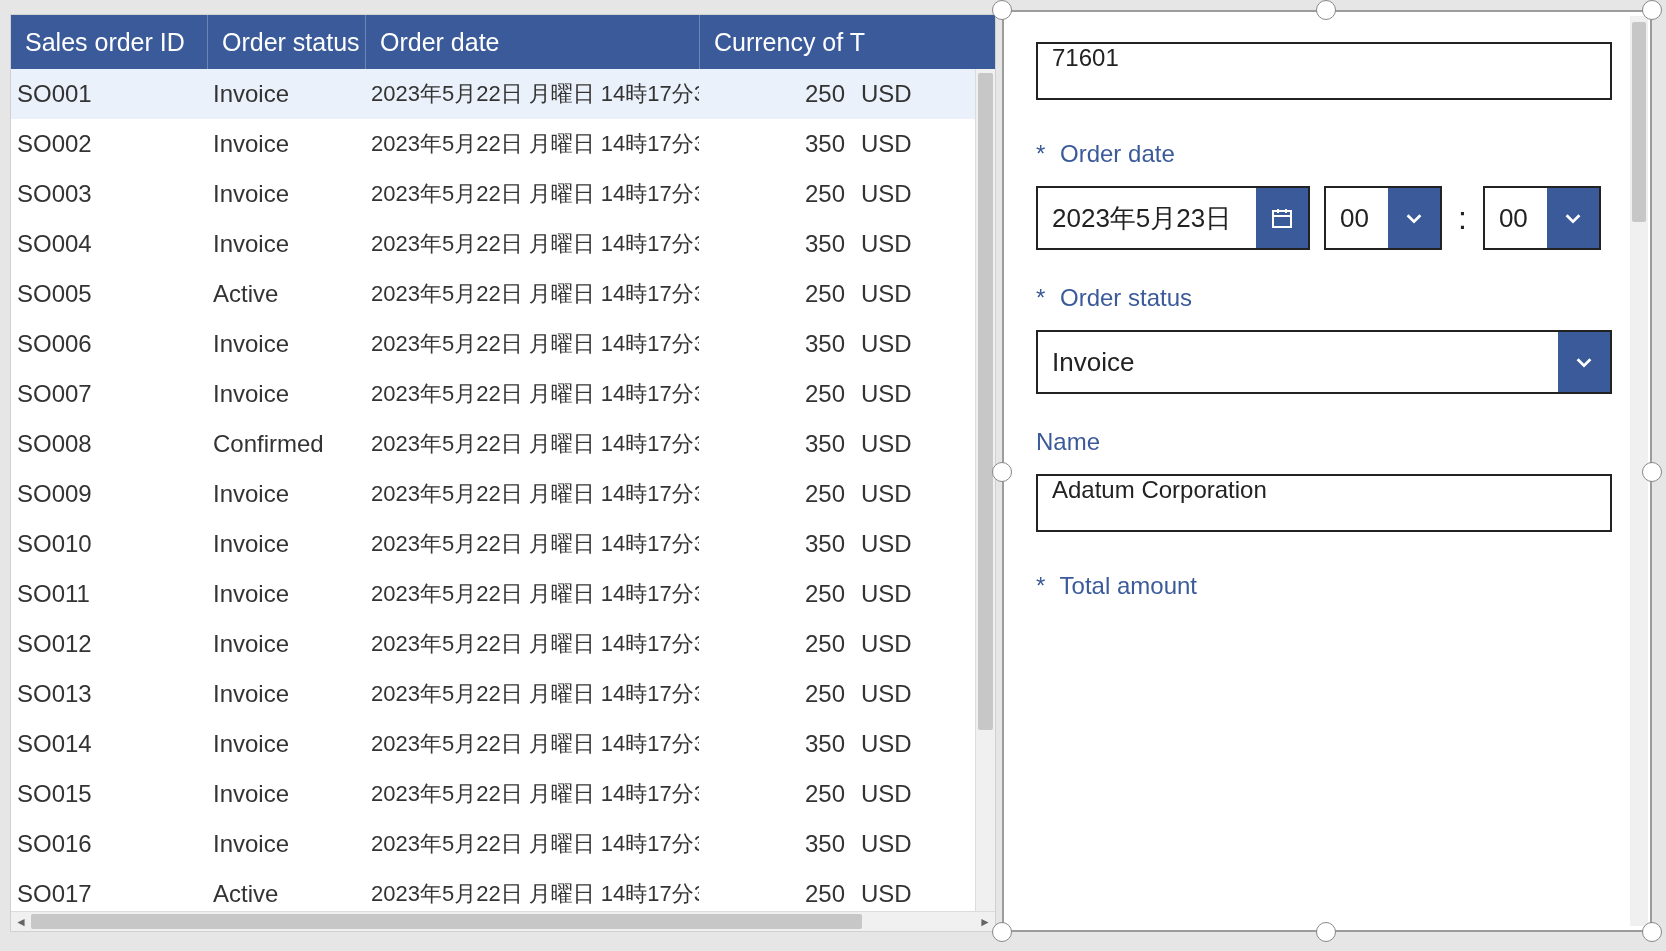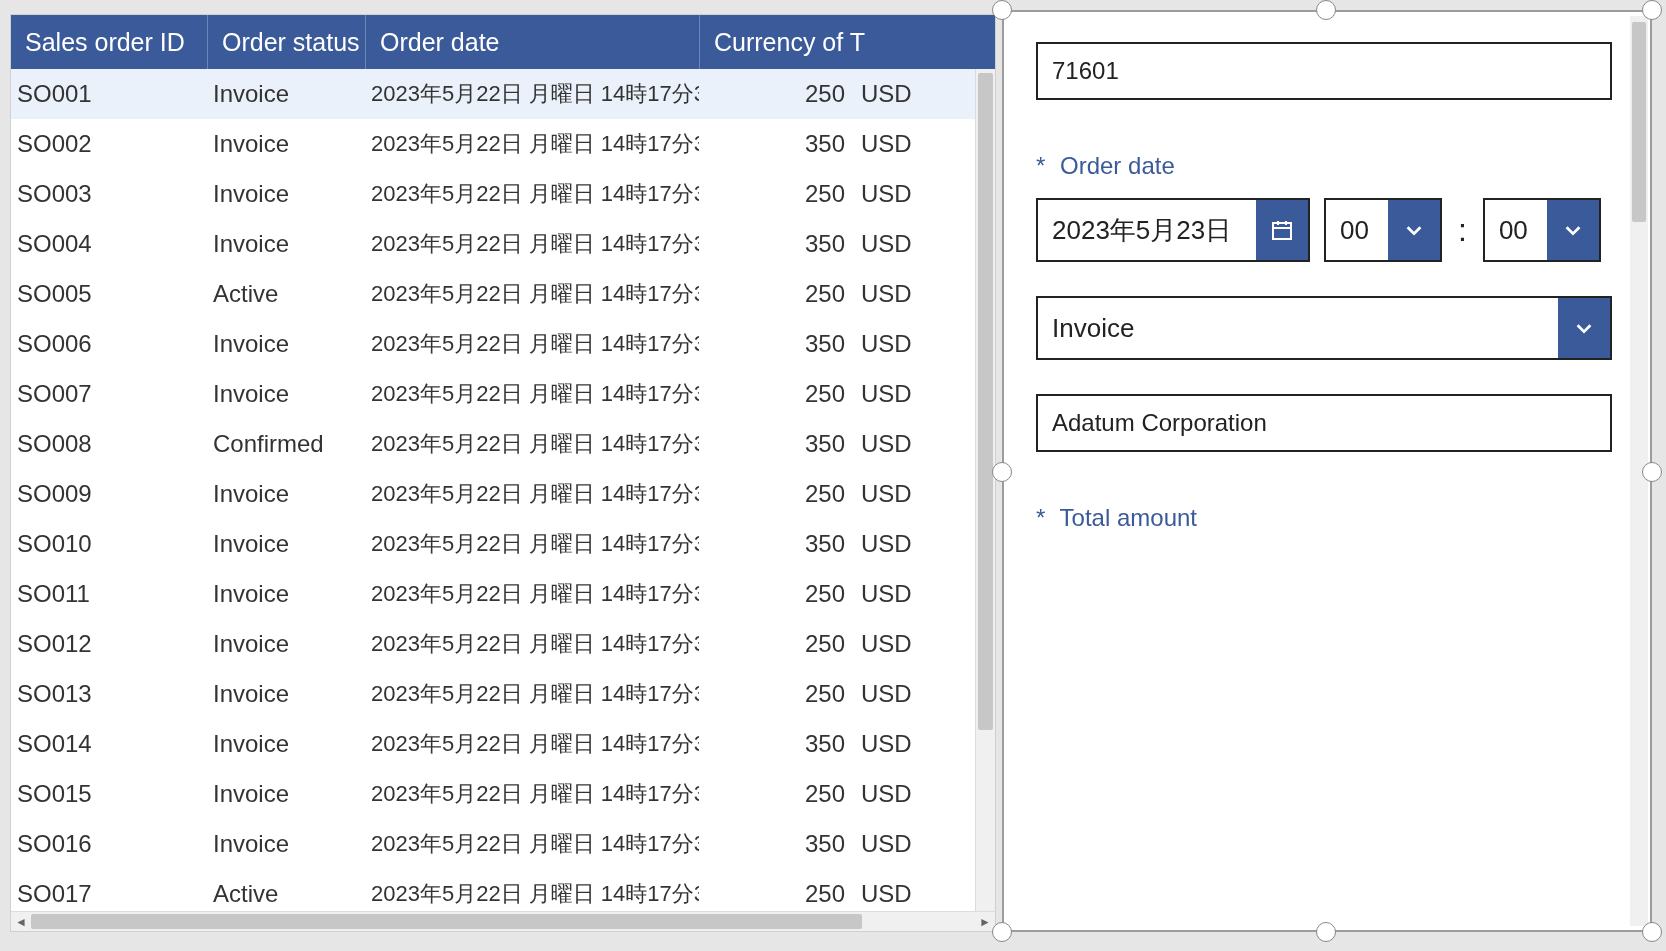--- a/index.html
+++ b/index.html
@@ -140,23 +140,23 @@
   .field-label .req { margin-right: 8px; }
 
   .text-input {
     width: 576px;
     height: 58px;
     border: 2px solid #222;
     padding: 0 14px;
     font-size: 24px;
     color: #222;
     display: flex;
-    align-items: center;
+    align-items: flex-start;
     background: #fff;
-    margin-bottom: 52px;
+    margin-bottom: 40px;
   }
 
   .date-row {
     display: flex; align-items: center; gap: 14px;
     margin-bottom: 34px;
   }
   .date-box {
     display: flex;
     border: 2.5px solid #222;
     height: 64px;
@@ -388,29 +388,34 @@
         <div class="date-box num-box">
           <div class="date-val">00</div>
           <div class="icon-btn">
             <svg width="22" height="22" viewBox="0 0 24 24" fill="none" stroke="#fff" stroke-width="3">
               <polyline points="5 9 12 16 19 9"></polyline>
             </svg>
           </div>
         </div>
       </div>
 
+      <div class="field-label">
+        <span class="req">*</span>
+        <span>Order status</span>
+      </div>
       <div class="select-box">
         <div class="select-val">Invoice</div>
         <div class="icon-btn">
           <svg width="22" height="22" viewBox="0 0 24 24" fill="none" stroke="#fff" stroke-width="3">
             <polyline points="5 9 12 16 19 9"></polyline>
           </svg>
         </div>
       </div>
 
+      <div class="field-label">Name</div>
       <div class="text-input">
         <span>Adatum Corporation</span>
       </div>
 
 
       <div class="field-label">
         <span class="req">*</span>
         <span>Total amount</span>
       </div>
 

